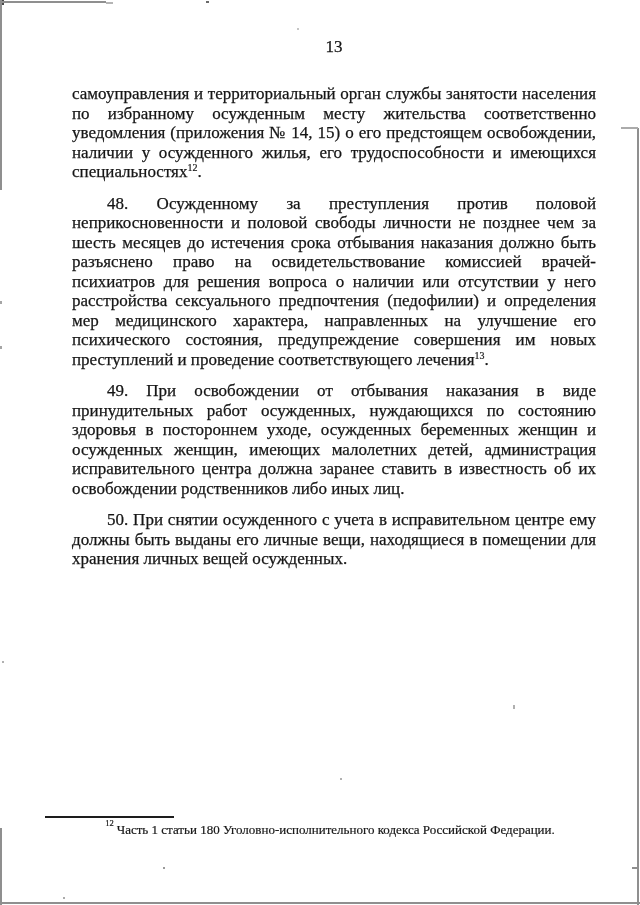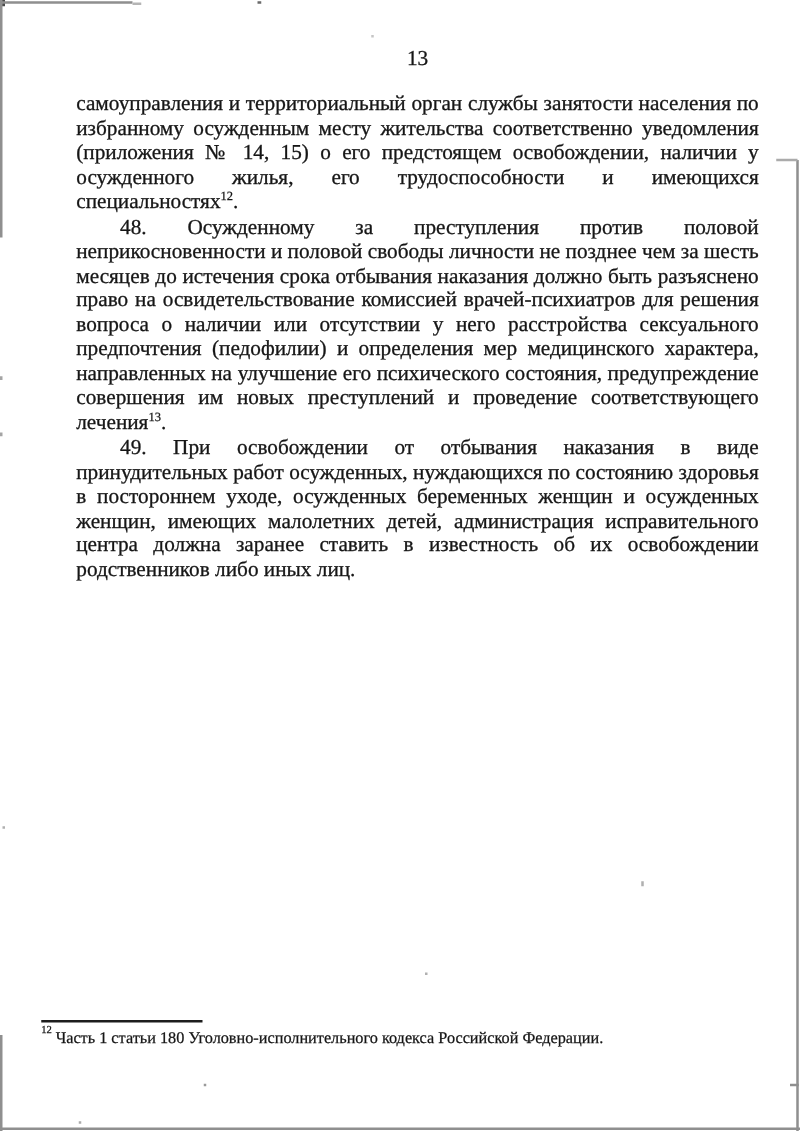--- a/index.html
+++ b/index.html
@@ -31,40 +31,41 @@
     left: 60px;
     top: 72px;
     width: 548px;
     font-size: 17px;
     line-height: 19.5px;
     text-align: justify;
     text-align-last: left;
     -webkit-text-stroke: 0.25px #161616;
   }
   .text-block p {
-    margin: 1px;
+    margin: 12px;
     padding: 0;
   }
   .text-block p.indent {
     text-indent: 35px;
   }
   .fnref {
     font-size: 10px;
     line-height: 0;
     position: relative;
     top: -6px;
     -webkit-text-stroke: 0.2px #161616;
   }
   .footnote-area {
     position: absolute;
-    left: 33px;
+    left: 45px;
     top: 816px;
     width: 570px;
     font-size: 13px;
     line-height: 16px;
+    text-align: center;
     -webkit-text-stroke: 0.2px #161616;
   }
   .fn-sep {
     width: 129px;
     height: 2px;
     background: #1d1d1d;
     margin-bottom: 4px;
   }
   .fn {
     white-space: nowrap;
@@ -104,20 +105,21 @@
   <div class="artifact" style="left:63px;top:897px;width:2px;height:2px;background:#ababab;"></div>
   <div class="artifact" style="left:632px;top:867px;width:7px;height:2px;background:#8f8f8f;"></div>
   <div class="artifact" style="left:0;top:902px;width:640px;height:2px;background:#8f8f8f;"></div>
 
   <div class="page-number">13</div>
 
   <div class="text-block">
     <p><span>самоуправления и территориальный орган службы занятости населения по избранному осужденным месту жительства соответственно уведомления (приложения № 14, 15) о его предстоящем освобождении, наличии у осужденного жилья, его трудоспособности и имеющихся специальностях</span><span class="fnref">12</span><span>.</span></p>
     <p class="indent"><span>48. Осужденному за преступления против половой неприкосновенности и половой свободы личности не позднее чем за шесть месяцев до истечения срока отбывания наказания должно быть разъяснено право на освидетельствование комиссией врачей-психиатров для решения вопроса о наличии или отсутствии у него расстройства сексуального предпочтения (педофилии) и определения мер медицинского характера, направленных на улучшение его психического состояния, предупреждение совершения им новых преступлений и проведение соответствующего лечения</span><span class="fnref">13</span><span>.</span></p>
     <p class="indent"><span>49. При освобождении от отбывания наказания в виде принудительных работ осужденных, нуждающихся по состоянию здоровья в постороннем уходе, осужденных беременных женщин и осужденных женщин, имеющих малолетних детей, администрация исправительного центра должна заранее ставить в известность об их освобождении родственников либо иных лиц.</span></p>
+    <p class="indent"><span>50. При снятии осужденного с учета в исправительном центре ему должны быть выданы его личные вещи, находящиеся в помещении для хранения личных вещей осужденных.</span></p>
   </div>
 
   <div class="footnote-area">
     <div class="fn-sep"></div>
     <div class="fn"><sup>12</sup><span>Часть 1 статьи 180 Уголовно-исполнительного кодекса Российской Федерации.</span></div>
   </div>
 
 </div>
 
 </body></html>

